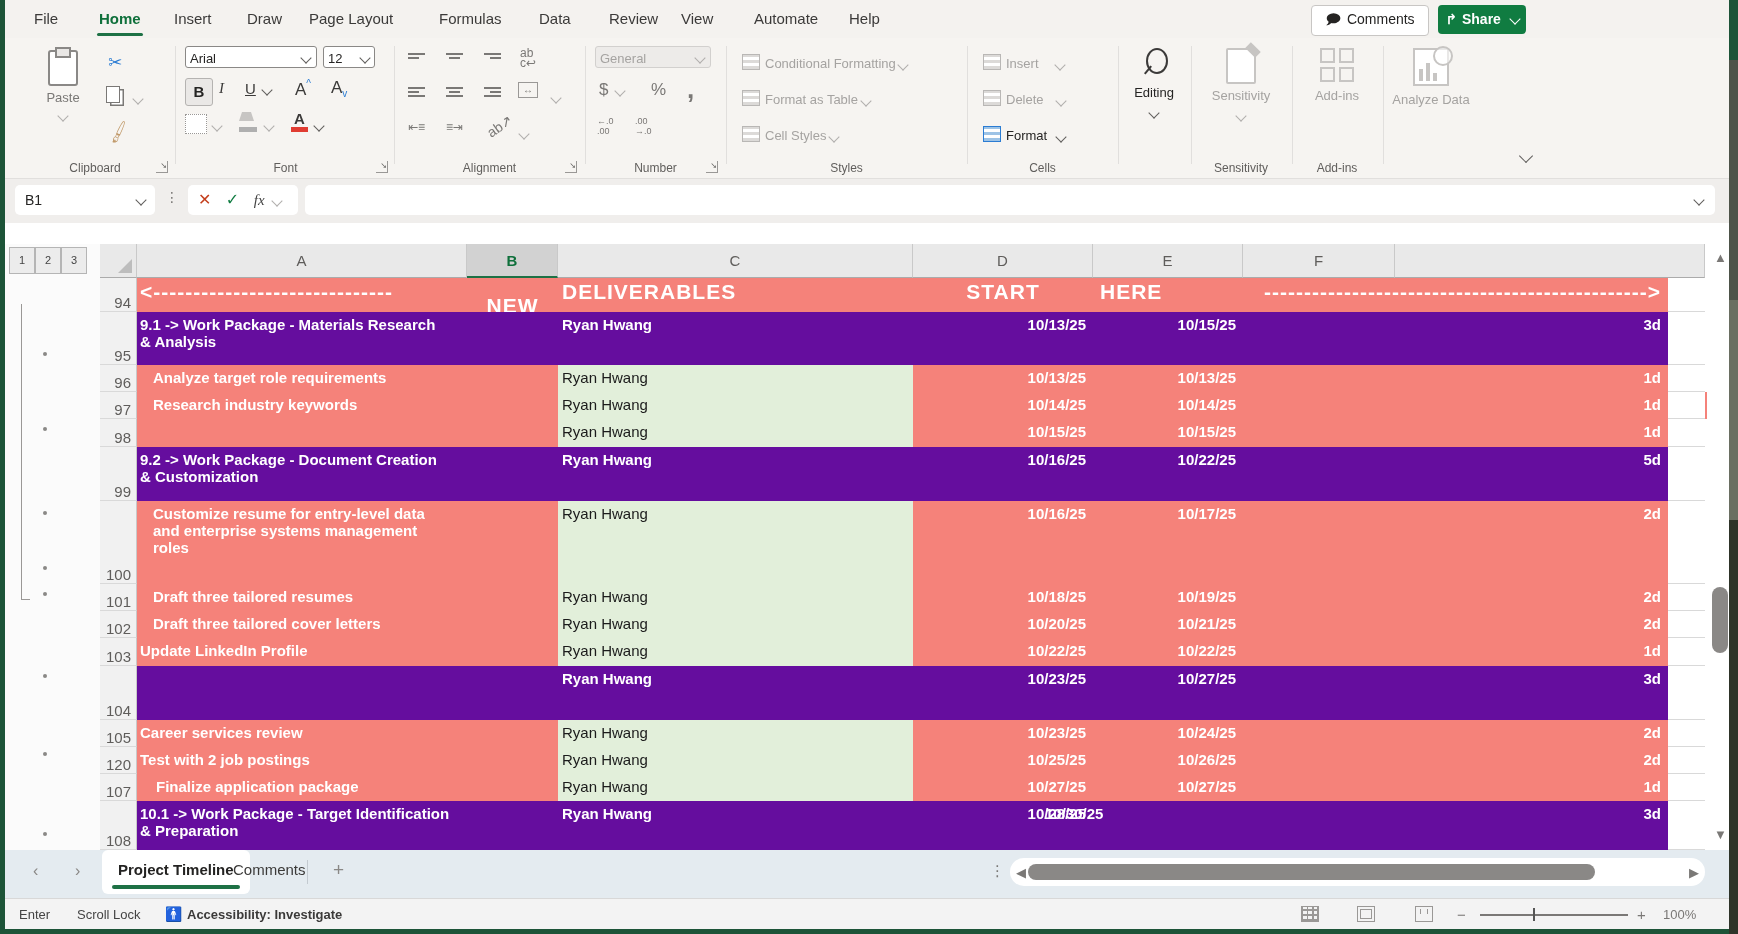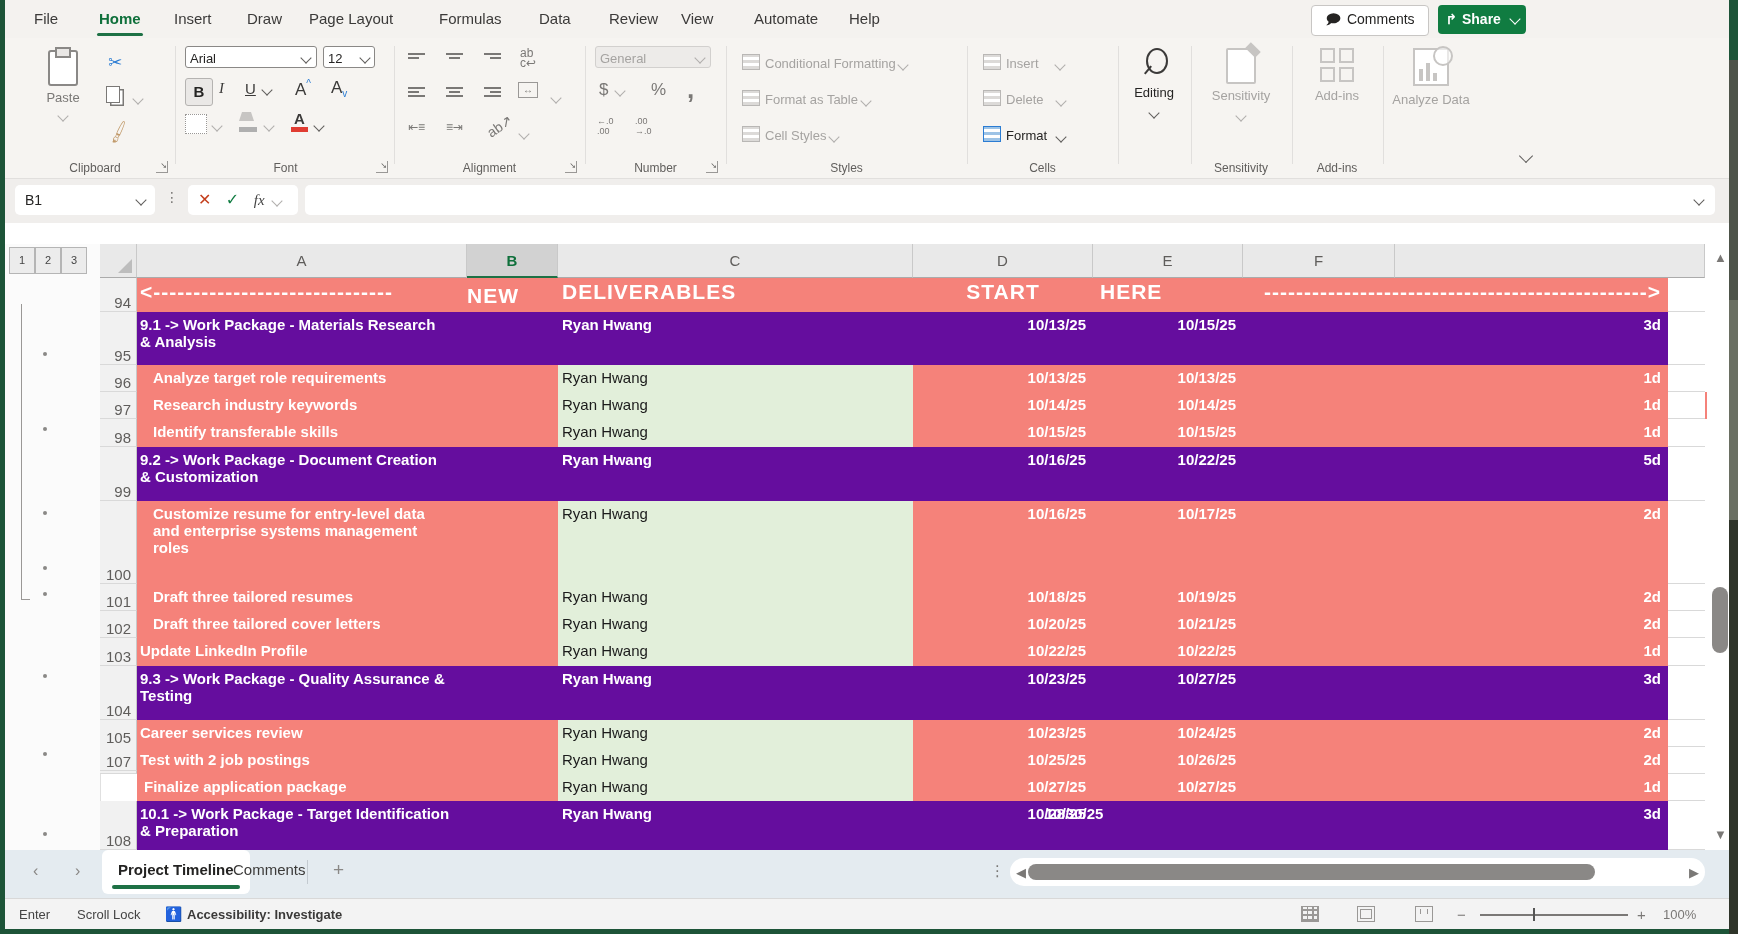--- a/index.html
+++ b/index.html
@@ -305,21 +305,21 @@
         <div class="colhdr" style="left: 553px; width: 355px;">C</div>
         <div class="colhdr" style="left: 908px; width: 180px;">D</div>
         <div class="colhdr" style="left: 1088px; width: 150px;">E</div>
         <div class="colhdr" style="left: 1390px; width: 310px;"></div>
         <div class="colhdr" style="left: 1238px; width: 152px;">F</div>
       </div>
     <div id="rows">
         <div class="rownum" style="top: 55px; height: 34px;">94</div>
         <div class="row band" style="top: 55px; height: 34px;">
           <div class="cell" style="left: 0px; width: 330px; padding-left: 3px; font-size: 21px; letter-spacing: 1px; padding-top: 2px;"><span style="display: inline-block; max-width: 300px;">&lt;------------------------------</span></div>
-          <div class="cell" style="left: 330px; width: 91px; text-align: left; font-size: 21px; letter-spacing: 1px; padding-top: 6px;">NEW</div>
+          <div class="cell" style="left: 330px; width: 91px; text-align: center; font-size: 21px; letter-spacing: 1px; padding-top: 16px;">NEW</div>
           <div class="cell" style="left: 421px; width: 355px; padding-left: 4px; font-size: 21px; letter-spacing: 1px; padding-top: 2px;">DELIVERABLES</div>
           <div class="cell" style="left: 776px; width: 180px; text-align: center; padding-right: 7px; font-size: 21px; letter-spacing: 1px; padding-top: 2px; padding-left: 7px;">START</div>
           <div class="cell" style="left: 956px; width: 150px; text-align: left; padding-right: 7px; font-size: 21px; letter-spacing: 1px; padding-top: 2px; padding-left: 7px;">HERE</div>
           <div class="cell" style="left: 1106px; width: 425px; text-align: right; padding-right: 7px; font-size: 21px; letter-spacing: 1px; padding-top: 2px;">------------------------------------------------&gt;</div>
         </div>
         <div class="gfill" style="top: 55px; height: 34px;"></div>
         <div class="rownum" style="top: 89px; height: 53px;">95</div>
         <div class="row wp" style="top: 89px; height: 53px;">
           <div class="cell" style="left: 0px; width: 330px; padding-left: 3px;"><span style="display: inline-block; max-width: 310px;">9.1 -&gt; Work Package - Materials Research &amp; Analysis</span></div>
           <div class="cell" style="left: 330px; width: 91px; text-align: center;"></div>
@@ -344,21 +344,20 @@
           <div class="cell" style="left: 0px; width: 330px; padding-left: 16px;"><span style="display: inline-block; max-width: 300px;">Research industry keywords</span></div>
           <div class="cell" style="left: 330px; width: 91px; text-align: center;"></div>
           <div class="cell" style="left: 421px; width: 355px; padding-left: 4px; background: rgb(226, 239, 218); color: rgb(27, 27, 27); font-weight: normal;">Ryan Hwang</div>
           <div class="cell" style="left: 776px; width: 180px; text-align: right; padding-right: 7px;">10/14/25</div>
           <div class="cell" style="left: 956px; width: 150px; text-align: right; padding-right: 7px;">10/14/25</div>
           <div class="cell" style="left: 1106px; width: 425px; text-align: right; padding-right: 7px;">1d</div>
         </div>
         <div class="gfill" style="top: 169px; height: 27px;"></div>
         <div class="rownum" style="top: 196px; height: 28px;">98</div>
         <div class="row task" style="top: 196px; height: 28px;">
-          <div class="cell" style="left: 0px; width: 330px; padding-left: 16px;"><span style="display: inline-block; max-width: 300px;">Identify transferable skills</span></div>
           <div class="cell" style="left: 330px; width: 91px; text-align: center;"></div>
           <div class="cell" style="left: 421px; width: 355px; padding-left: 4px; background: rgb(226, 239, 218); color: rgb(27, 27, 27); font-weight: normal;">Ryan Hwang</div>
           <div class="cell" style="left: 776px; width: 180px; text-align: right; padding-right: 7px;">10/15/25</div>
           <div class="cell" style="left: 956px; width: 150px; text-align: right; padding-right: 7px;">10/15/25</div>
           <div class="cell" style="left: 1106px; width: 425px; text-align: right; padding-right: 7px;">1d</div>
         </div>
         <div class="gfill" style="top: 196px; height: 28px;"></div>
         <div class="rownum" style="top: 224px; height: 54px;">99</div>
         <div class="row wp" style="top: 224px; height: 54px;">
           <div class="cell" style="left: 0px; width: 330px; padding-left: 3px;"><span style="display: inline-block; max-width: 310px;">9.2 -&gt; Work Package - Document Creation &amp; Customization</span></div>
@@ -404,21 +403,20 @@
           <div class="cell" style="left: 0px; width: 330px; padding-left: 3px;"><span style="display: inline-block; max-width: 300px;">Update LinkedIn Profile</span></div>
           <div class="cell" style="left: 330px; width: 91px; text-align: center;"></div>
           <div class="cell" style="left: 421px; width: 355px; padding-left: 4px; background: rgb(226, 239, 218); color: rgb(27, 27, 27); font-weight: normal;">Ryan Hwang</div>
           <div class="cell" style="left: 776px; width: 180px; text-align: right; padding-right: 7px;">10/22/25</div>
           <div class="cell" style="left: 956px; width: 150px; text-align: right; padding-right: 7px;">10/22/25</div>
           <div class="cell" style="left: 1106px; width: 425px; text-align: right; padding-right: 7px;">1d</div>
         </div>
         <div class="gfill" style="top: 415px; height: 28px;"></div>
         <div class="rownum" style="top: 443px; height: 54px;">104</div>
         <div class="row wp" style="top: 443px; height: 54px;">
-          <div class="cell" style="left: 0px; width: 330px; padding-left: 3px;"><span style="display: inline-block; max-width: 310px;">9.3 -&gt; Work Package - Quality Assurance &amp; Testing</span></div>
           <div class="cell" style="left: 330px; width: 91px; text-align: center;"></div>
           <div class="cell" style="left: 421px; width: 355px; padding-left: 4px;">Ryan Hwang</div>
           <div class="cell" style="left: 776px; width: 180px; text-align: right; padding-right: 7px;">10/23/25</div>
           <div class="cell" style="left: 956px; width: 150px; text-align: right; padding-right: 7px;">10/27/25</div>
           <div class="cell" style="left: 1106px; width: 425px; text-align: right; padding-right: 7px;">3d</div>
         </div>
         <div class="gfill" style="top: 443px; height: 54px;"></div>
         <div class="rownum" style="top: 497px; height: 27px;">105</div>
         <div class="row task" style="top: 497px; height: 27px;">
           <div class="cell" style="left: 0px; width: 330px; padding-left: 3px;"><span style="display: inline-block; max-width: 300px;">Career services review</span></div>
@@ -432,23 +430,23 @@
         <div class="rownum" style="top: 524px; height: 27px;">120</div>
         <div class="row task" style="top: 524px; height: 27px;">
           <div class="cell" style="left: 0px; width: 330px; padding-left: 3px;"><span style="display: inline-block; max-width: 300px;">Test with 2 job postings</span></div>
           <div class="cell" style="left: 330px; width: 91px; text-align: center;"></div>
           <div class="cell" style="left: 421px; width: 355px; padding-left: 4px; background: rgb(226, 239, 218); color: rgb(27, 27, 27); font-weight: normal;">Ryan Hwang</div>
           <div class="cell" style="left: 776px; width: 180px; text-align: right; padding-right: 7px;">10/25/25</div>
           <div class="cell" style="left: 956px; width: 150px; text-align: right; padding-right: 7px;">10/26/25</div>
           <div class="cell" style="left: 1106px; width: 425px; text-align: right; padding-right: 7px;">2d</div>
         </div>
         <div class="gfill" style="top: 524px; height: 27px;"></div>
-        <div class="rownum" style="top: 521px; height: 27px; text-align: center;">107</div>
+        <div class="rownum" style="top: 551px; height: 27px; text-align: center;">107</div>
         <div class="row task" style="top: 551px; height: 27px;">
-          <div class="cell" style="left: 0px; width: 330px; padding-left: 7px;"><span style="display: inline-block; max-width: 300px;">Finalize application package</span></div>
+          <div class="cell" style="left: 0px; width: 330px; padding-left: 19px;"><span style="display: inline-block; max-width: 300px;">Finalize application package</span></div>
           <div class="cell" style="left: 330px; width: 91px; text-align: center;"></div>
           <div class="cell" style="left: 421px; width: 355px; padding-left: 4px; background: rgb(226, 239, 218); color: rgb(27, 27, 27); font-weight: normal;">Ryan Hwang</div>
           <div class="cell" style="left: 776px; width: 180px; text-align: right; padding-right: 7px;">10/27/25</div>
           <div class="cell" style="left: 956px; width: 150px; text-align: right; padding-right: 7px;">10/27/25</div>
           <div class="cell" style="left: 1106px; width: 425px; text-align: right; padding-right: 7px;">1d</div>
         </div>
         <div class="gfill" style="top: 551px; height: 27px;"></div>
         <div class="rownum" style="top: 578px; height: 49px;">108</div>
         <div class="row wp" style="top: 578px; height: 49px;">
           <div class="cell" style="left: 0px; width: 330px; padding-left: 3px;"><span style="display: inline-block; max-width: 310px;">10.1 -&gt; Work Package - Target Identification &amp; Preparation</span></div>

